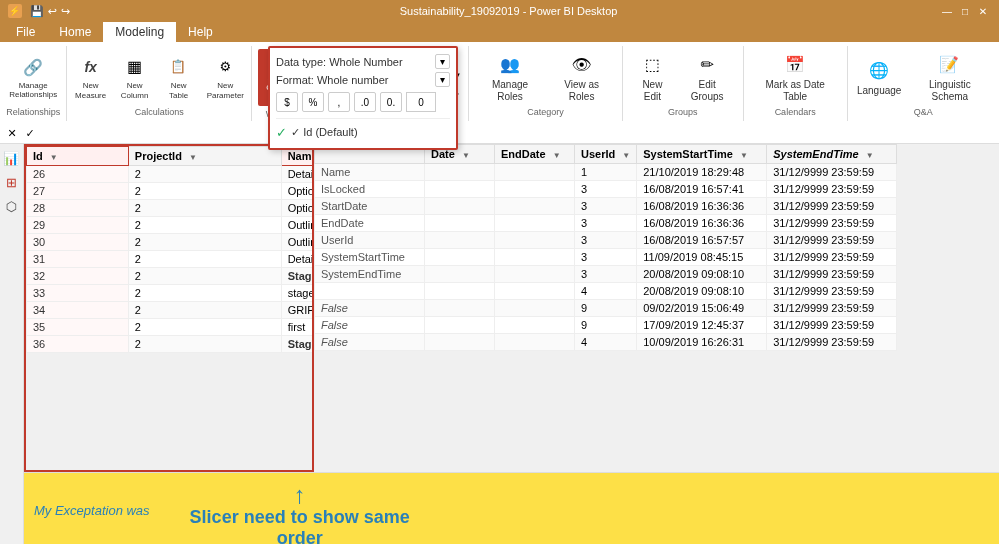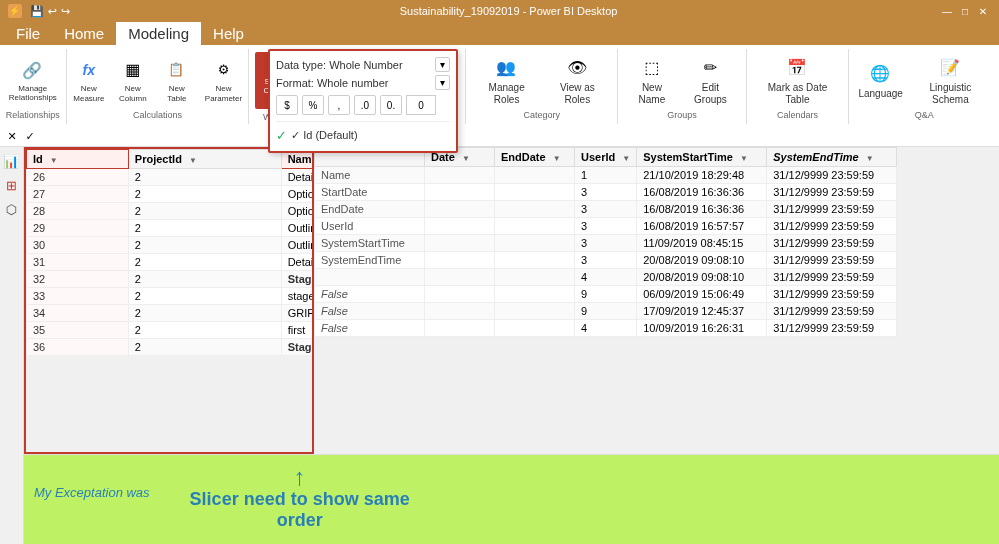--- a/index.html
+++ b/index.html
@@ -21,21 +21,21 @@
     .title-controls { display: flex; gap: 2px; }
     .title-ctrl { width: 16px; height: 16px; display: flex; align-items: center; justify-content: center; font-size: 10px; color: white; cursor: pointer; }
     .ribbon-tabs {
       background: #c0873f;
       display: flex;
       padding: 0 4px;
     }
     .ribbon-tab {
       padding: 3px 12px;
       color: white;
-      font-size: 15px;
+      font-size: 12px;
       cursor: pointer;
     }
     .ribbon-tab.active {
       background: white;
       color: #333;
     }
     .ribbon-content {
       background: white;
       padding: 4px 0 2px 0;
       display: flex;
@@ -232,22 +232,22 @@
       font-size: 8px;
       color: #666;
       margin-left: 4px;
     }
     tr:nth-child(odd) td { background: #fafafa; }
     tr:nth-child(even) td { background: white; }
     .id-col { background: #fff8f8 !important; color: #333; }
 
     
     .annotation-area {
-      height: 90px;
-      background: #bef264;
+      height: 72px;
+      background: #fde047;
       border-top: 1px solid #ddd;
       display: flex;
       align-items: flex-start;
       padding: 10px;
       gap: 40px;
     }
     .annotation-text {
       font-size: 13px;
       color: #2980b9;
       font-style: italic;
@@ -346,21 +346,21 @@
           <div class="icon">🔗</div>
           <div class="label" style="font-size:8px; text-align:center; line-height:1.1;">Manage<br>Relationships</div>
         </div>
       </div>
       <div class="ribbon-group-label">Relationships</div>
     </div>
 
     <div class="ribbon-group" style="min-width:120px;">
       <div class="ribbon-group-buttons" style="gap:4px;">
         <div class="ribbon-btn">
-          <div class="icon" style="font-size:14px; font-weight:bold; color:#3b82f6; font-style:italic;">fx</div>
+          <div class="icon" style="font-size:14px; font-weight:bold; color:#404040; font-style:italic;">fx</div>
           <div class="label" style="font-size:8px; text-align:center;">New<br>Measure</div>
         </div>
         <div class="ribbon-btn">
           <div class="icon">▦</div>
           <div class="label" style="font-size:8px; text-align:center;">New<br>Column</div>
         </div>
         <div class="ribbon-btn">
           <div class="icon" style="font-size:13px;">📋</div>
           <div class="label" style="font-size:8px; text-align:center;">New<br>Table</div>
         </div>
@@ -440,21 +440,21 @@
         </div>
       </div>
       <div class="ribbon-group-label">Category</div>
     </div>
 
     <div class="ribbon-group">
       <div class="ribbon-group-buttons">
         <div class="ribbon-btn">
           <div class="icon" style="font-size:16px;">⬚</div>
           <div class="label">New
-Name</div>
+Edit</div>
         </div>
         <div class="ribbon-btn">
           <div class="icon" style="font-size:16px;">✏</div>
           <div class="label">Edit
 Groups</div>
         </div>
       </div>
       <div class="ribbon-group-label">Groups</div>
     </div>
 
@@ -590,20 +590,28 @@
 
               <tr>
                 <td style="color:#555;">Name</td>
                 <td></td>
                   <td></td>
                 <td>1</td>
                 <td>21/10/2019 18:29:48</td>
                 <td>31/12/9999 23:59:59</td>
               </tr>
               <tr>
+                <td style="color:#555;">IsLocked</td>
+                <td></td>
+                  <td></td>
+                <td>3</td>
+                <td>16/08/2019 16:57:41</td>
+                <td>31/12/9999 23:59:59</td>
+              </tr>
+              <tr>
                 <td style="color:#555;margin-top:24px;">StartDate</td>
                 <td></td>
                   <td></td>
                 <td>3</td>
                 <td>16/08/2019 16:36:36</td>
                 <td>31/12/9999 23:59:59</td>
               </tr>
               <tr>
                 <td style="color:#555;">EndDate</td>
                 <td></td>
@@ -642,21 +650,21 @@
                   <td></td>
                 <td>4</td>
                 <td>20/08/2019 09:08:10</td>
                 <td>31/12/9999 23:59:59</td>
               </tr>
               <tr>
                 <td style="font-style:italic; color:#555;">False</td>
                 <td></td>
                   <td></td>
                 <td>9</td>
-                <td>06/09/2019 15:06:49</td>
+                <td>09/02/2019 15:06:49</td>
                 <td>31/12/9999 23:59:59</td>
               </tr>
               <tr>
                 <td style="font-style:italic; color:#555;">False</td>
                 <td></td>
                   <td></td>
                 <td>9</td>
                 <td>17/09/2019 12:45:37</td>
                 <td>31/12/9999 23:59:59</td>
               </tr>

